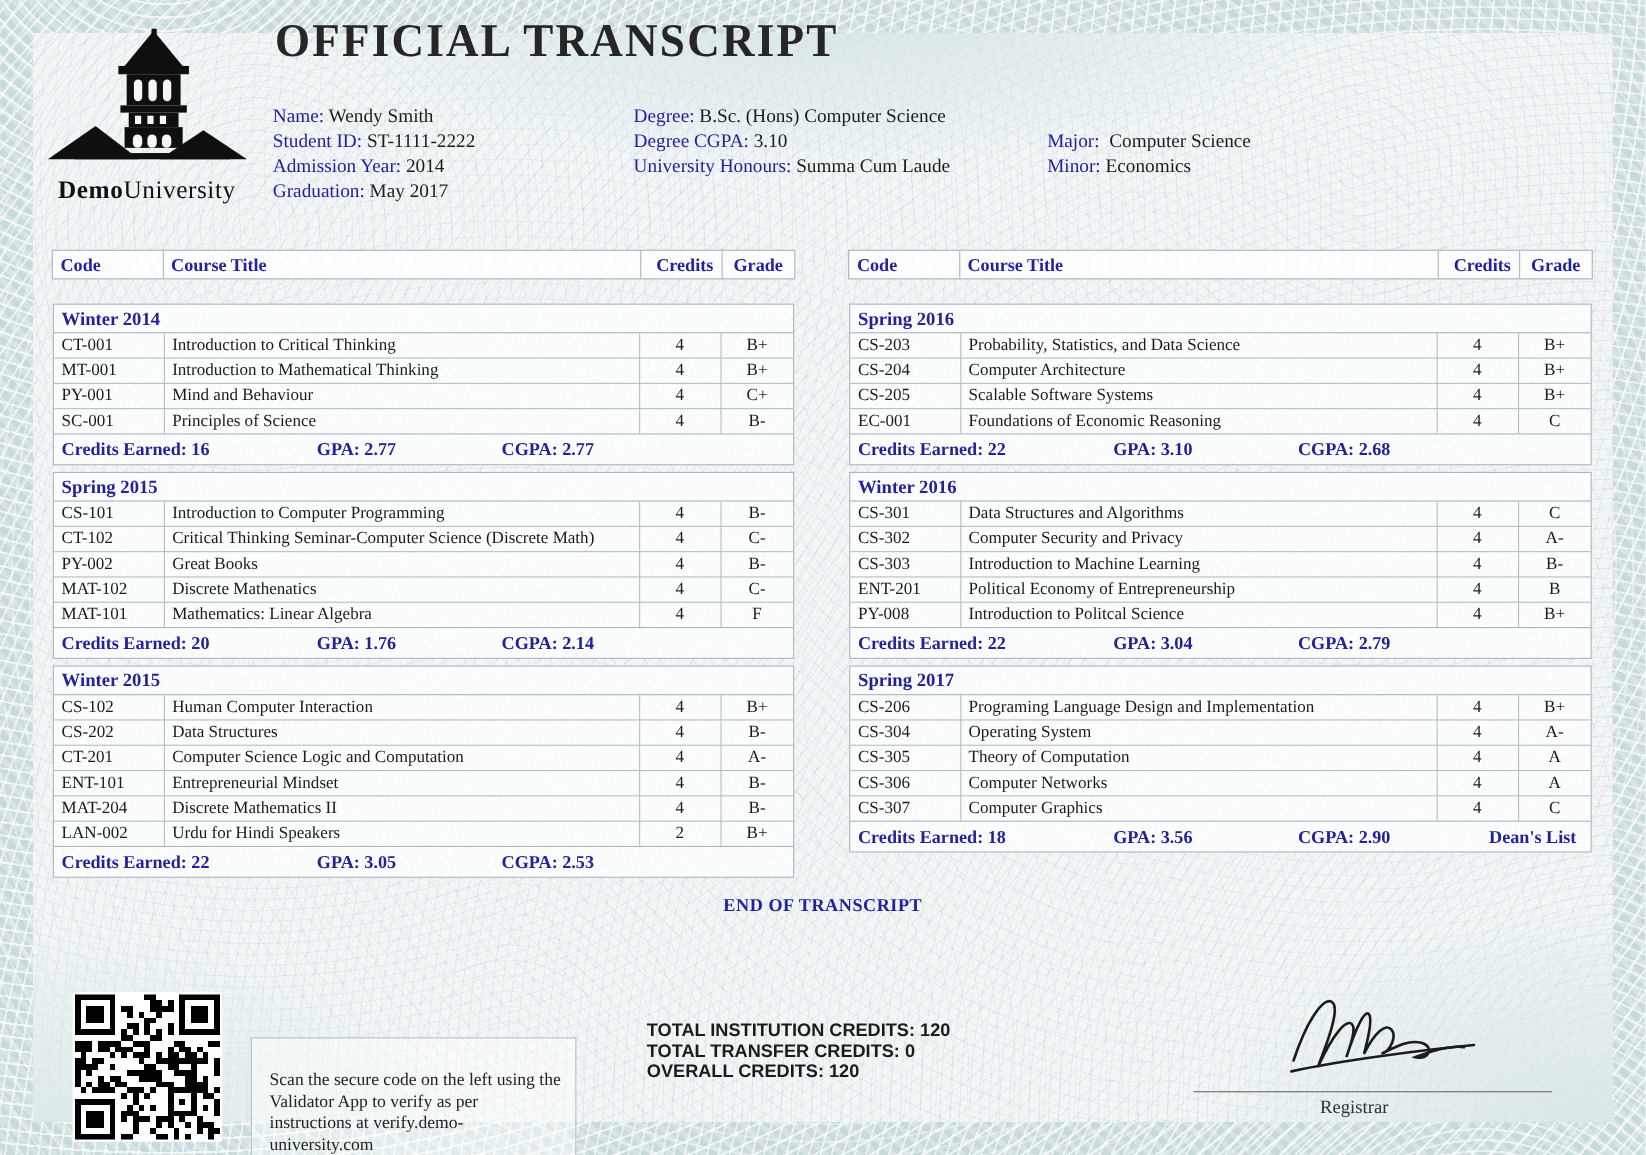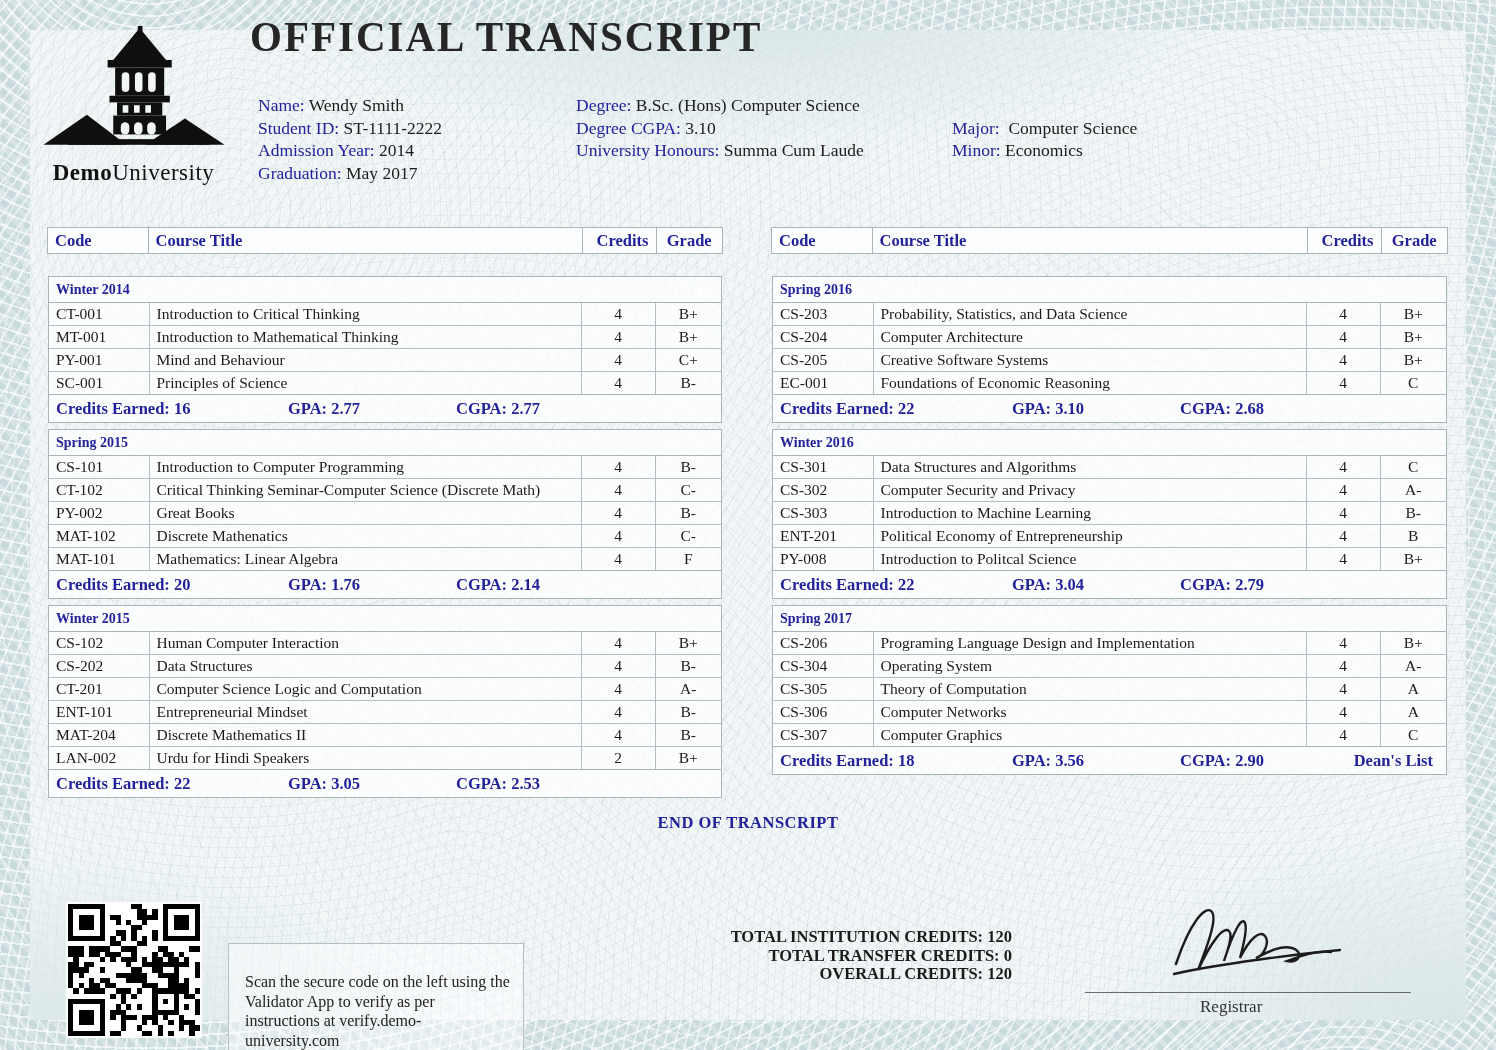--- a/index.html
+++ b/index.html
@@ -37,58 +37,58 @@
   }
 
   .logo { position:absolute; left:36px; top:26px; width:195px; text-align:center; }
   .logo svg { display:block; margin:0 auto; }
   .logo-text { font-size:23px; color:#111; margin-top:2px; letter-spacing:.5px; }
   .logo-text b { font-weight:700; }
 
   .info-block { position:absolute; font-size:17.5px; line-height:22.5px; white-space:nowrap; }
   .info-line .lbl { color:#22229b; }
   .info-line .val { color:#1c1c1c; }
-  #info-student { left:258px; top:94px; }
+  #info-student { left:248px; top:94px; }
   #info-degree  { left:576px; top:94px; }
   #info-majors  { left:952px; top:116.5px; }
 
   .tables { position:absolute; top:228px; }
   #left-tables  { left:48px;  width:674px; }
   #right-tables { left:772px; width:675px; }
 
   .head-row { display:table; width:100%; table-layout:fixed; border-collapse:collapse; border:hidden;
               outline:1px solid #a9b4bb; background:rgba(255,255,255,.85); margin-bottom:23px; }
   .head-row .hd { display:table-cell; border:1px solid #a9b4bb; font-weight:700; color:#22229b;
                   font-size:16.5px; padding:2px 7px; line-height:21px; }
   .hd.code { width:100px; } .hd.credits { width:74px; text-align:right; } .hd.grade { width:66px; text-align:center; }
 
   .sem-block { border:1px solid #a9b4bb; background:rgba(255,255,255,.78); margin-bottom:6px; }
-  .sem-season { font-weight:700; color:#22229b; font-size:14px; padding:2px 7px; line-height:21px;
+  .sem-season { font-weight:700; color:#22229b; font-size:17px; padding:2px 7px; line-height:21px;
                 border-bottom:1px solid #a9b4bb; }
   .tbl { display:table; width:100%; table-layout:fixed; border-collapse:collapse; border:hidden; }
   .trow { display:table-row; }
   .td { display:table-cell; border:1px solid #b3bdc4; font-size:15.5px; line-height:20px;
         padding:1px 7px; vertical-align:top; color:#1a1a1a; }
   .td.code { width:100px; } .td.credits { width:74px; text-align:center; } .td.grade { width:66px; text-align:center; }
   .sem-summary { display:flex; border-top:1px solid #a9b4bb; font-weight:700; color:#22229b;
                  font-size:16.5px; padding:3px 7px; line-height:21px; }
   .sum-credits { width:232px; } .sum-gpa { width:168px; }
   .sum-note { margin-left:auto; padding-right:6px; }
 
   .end-text { position:absolute; left:0; right:0; top:813px; text-align:center;
               color:#22229b; font-weight:700; font-size:16.5px; letter-spacing:.5px; }
 
   .qr { position:absolute; left:66px; top:902px; width:136px; height:136px; background:#fff; padding:2px; }
 
   .verify-box { position:absolute; left:228px; top:907px; width:296px; height:124px;
                 border:1px solid #b5bfc5; background:rgba(255,255,255,.45); padding:28px 10px 0 16px;margin-top:36px; }
   .verify-box p { font-size:16px; line-height:19.5px; color:#222; }
 
-  .totals { position:absolute; left:588px; top:928px; width:424px; text-align:right;
-            font-family:Liberation Serif, serif; font-weight:700; font-size:16.5px;
+  .totals { position:absolute; left:588px; top:928px; width:424px; text-align:left;
+            font-family:Liberation Sans, sans-serif; font-weight:700; font-size:16.5px;
             line-height:18.5px; color:#1b1b1b; }
 
   .signature { position:absolute; left:1168px; top:898px; }
   .sig-line { position:absolute; left:1085px; top:992px; width:326px; height:1px; background:#6a6a6a; }
   .registrar { position:absolute; left:1200px; top:997px; font-size:17px; color:#333; }
 </style>
 </head>
 <body>
 
 <div class="certificate">
@@ -293,21 +293,21 @@
                 <div class="td grade">B+</div>
               </div>
               <div class="trow">
                 <div class="td code">CS-204</div>
                 <div class="td title">Computer Architecture</div>
                 <div class="td credits">4</div>
                 <div class="td grade">B+</div>
               </div>
               <div class="trow">
                 <div class="td code">CS-205</div>
-                <div class="td title">Creative Software Systems</div>
+                <div class="td title">Scalable Software Systems</div>
                 <div class="td credits">4</div>
                 <div class="td grade">B+</div>
               </div>
               <div class="trow">
                 <div class="td code">EC-001</div>
                 <div class="td title">Foundations of Economic Reasoning</div>
                 <div class="td credits">4</div>
                 <div class="td grade">C</div>
               </div>
             </div>

